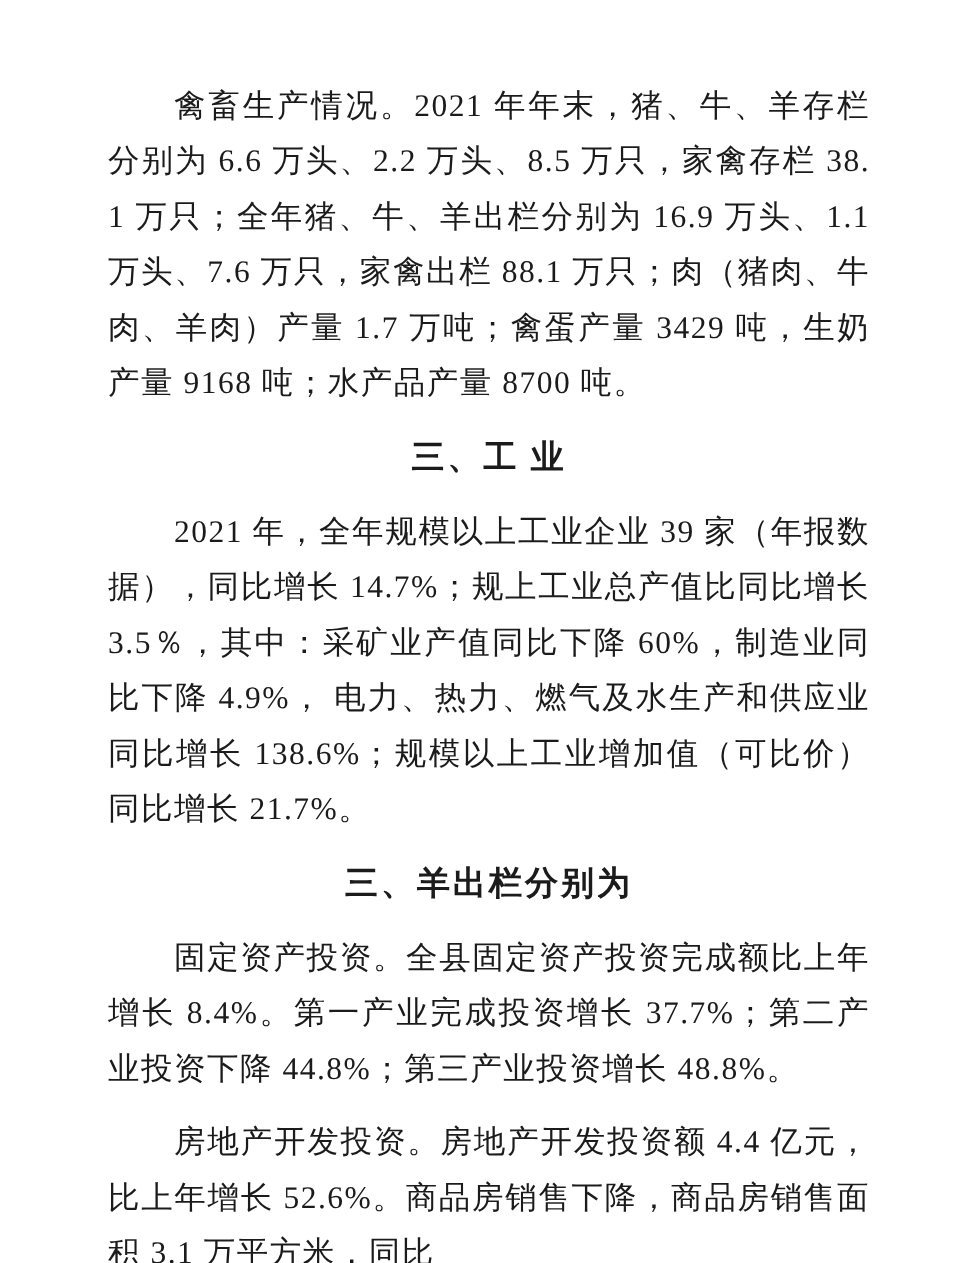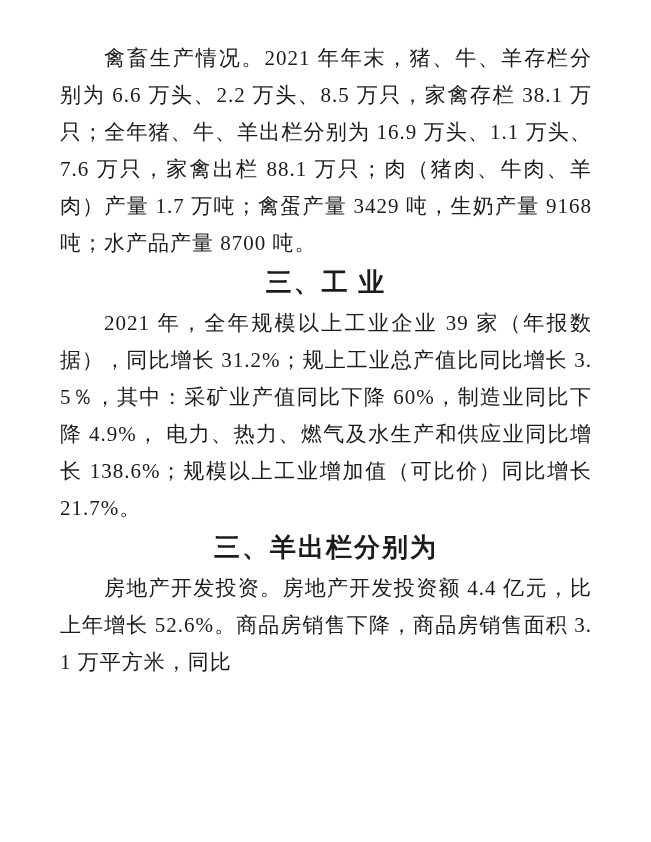--- a/index.html
+++ b/index.html
@@ -14,47 +14,48 @@
     height: 842px;
     margin: 0 auto;
     background: #ffffff;
     box-sizing: border-box;
     padding: 40px 59px 0 60px;
     overflow: hidden;
     font-family: "Liberation Serif", "DejaVu Serif", serif;
     color: #1b1b1b;
   }
   .para {
-    margin: 0;
+    margin: 12px;
     font-size: 21px;
     line-height: 37px;
     letter-spacing: 1px;
     text-align: justify;
     text-justify: inter-character;
     text-indent: 44px;
     word-break: break-all;
   }
   .heading {
     margin: 2px 0 3px 0;
-    font-size: 26px;
+    font-size: 22px;
     line-height: 38px;
     font-weight: bold;
     text-align: center;
     letter-spacing: 2px;
     text-indent: 0;
   }
 </style>
 </head>
 <body>
 
 <div class="page">
   <p class="para">禽畜生产情况。2021 年年末，猪、牛、羊存栏分别为 6.6 万头、2.2 万头、8.5 万只，家禽存栏 38.1 万只；全年猪、牛、羊出栏分别为 16.9 万头、1.1 万头、7.6 万只，家禽出栏 88.1 万只；肉（猪肉、牛肉、羊肉）产量 1.7 万吨；禽蛋产量 3429 吨，生奶产量 9168 吨；水产品产量 8700 吨。</p>
 
 
   <h2 class="para heading">三、工 业</h2>
 
-  <p class="para">2021 年，全年规模以上工业企业 39 家（年报数据），同比增长 31.2%；规上工业总产值比同比增长 3.5％，其中：采矿业产值同比下降 60%，制造业同比下降 4.9%， 电力、热力、燃气及水生产和供应业同比增长 138.6%；规模以上工业增加值（可比价）同比增长 21.7%。</p>
+  <p class="para">2021 年，全年规模以上工业企业 39 家（年报数据），同比增长 14.7%；规上工业总产值比同比增长 3.5％，其中：采矿业产值同比下降 60%，制造业同比下降 4.9%， 电力、热力、燃气及水生产和供应业同比增长 138.6%；规模以上工业增加值（可比价）同比增长 21.7%。</p>
 
   <h2 class="para heading">三、羊出栏分别为</h2>
 
+  <p class="para">固定资产投资。全县固定资产投资完成额比上年增长 8.4%。第一产业完成投资增长 37.7%；第二产业投资下降 44.8%；第三产业投资增长 48.8%。</p>
 
   <p class="para">房地产开发投资。房地产开发投资额 4.4 亿元，比上年增长 52.6%。商品房销售下降，商品房销售面积 3.1 万平方米，同比</p>
 </div>
 
 </body></html>

